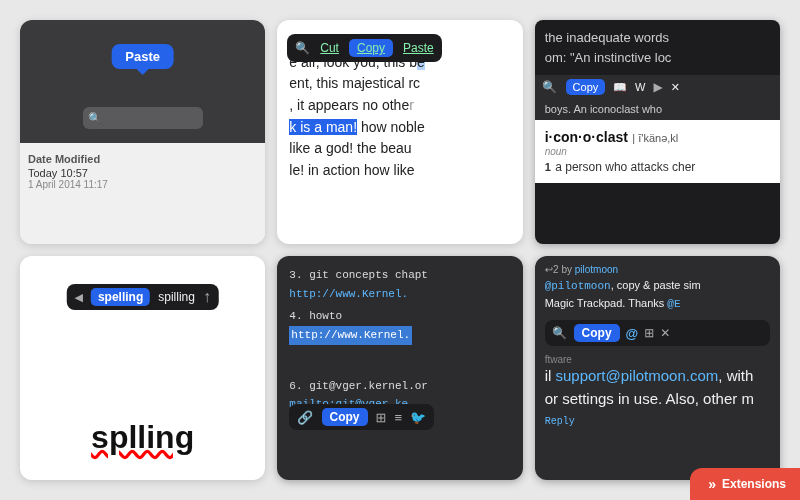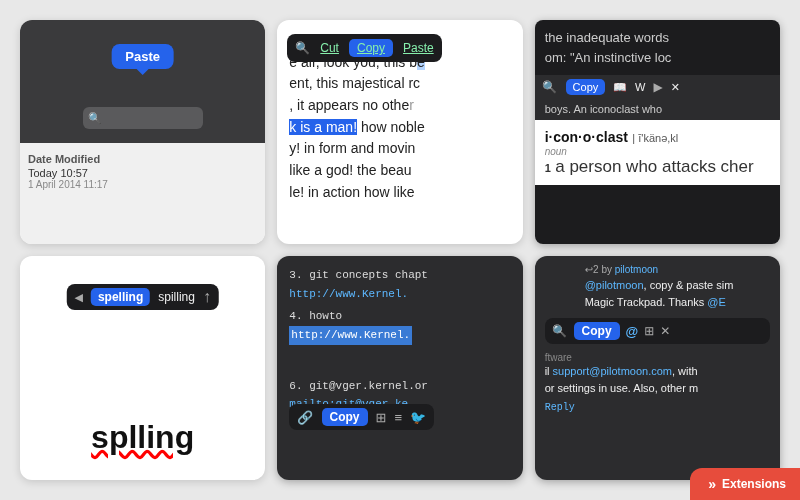--- a/index.html
+++ b/index.html
@@ -182,21 +182,21 @@
     .dict-phonetic {
       font-size: 11px;
       color: #555;
     }
     .dict-pos {
       font-size: 10px;
       color: #888;
       font-style: italic;
     }
     .dict-def {
-      font-size: 17px;
+      font-size: 12px;
       color: #333;
       margin-top: 3px;
     }
     .dict-num {
       font-size: 11px;
       color: #333;
       font-weight: 600;
     }
 
     
@@ -310,37 +310,37 @@
     
     .panel6 {
       background: #2c2c2e;
       border-radius: 12px;
       overflow: hidden;
       position: relative;
       box-shadow: 0 2px 8px rgba(0,0,0,0.3);
     }
     .tweet-area {
       padding: 8px 10px 4px;
-      margin-left: 40px;
     }
     .tweet-by {
       font-size: 10px;
       color: #aaa;
       margin-bottom: 2px;
     }
     .tweet-by span {
       color: #5db8ff;
     }
     .tweet-text {
       font-size: 11px;
       color: #eee;
       line-height: 1.5;
     }
     .tweet-text .mention {
       color: #5db8ff;
+      font-family: Liberation Mono, monospace;
     }
     .copy-bar2 {
       display: flex;
       align-items: center;
       background: #1c1c1e;
       border-radius: 8px;
       padding: 4px 8px;
       gap: 6px;
       margin: 4px 10px;
     }
@@ -366,21 +366,21 @@
       font-size: 12px;
     }
     .email-area {
       padding: 4px 10px 6px;
     }
     .email-label {
       font-size: 10px;
       color: #888;
     }
     .email-text {
-      font-size: 11px;
+      font-size: 15px;
       color: #eee;
       line-height: 1.5;
     }
     .email-link {
       color: #5db8ff;
     }
     .reply-btn {
       font-size: 10px;
       color: #5db8ff;
       padding: 2px 0;
@@ -431,21 +431,20 @@
     <span class="context-menu-item">Cut</span>
     <span class="context-menu-item active">Copy</span>
     <span class="context-menu-item">Paste</span>
   </div>
   <div class="panel2-text">
     <div>sterile promontory,</div>
     <div>e air, look you, this b<span style="background:#b3d4ff">e</span></div>
     <div>ent, this majestical rc</div>
     <div>, it appears no othe<span style="color:#999">r</span></div>
     <div><span style="background:#2563eb;color:white">k is a man!</span> how noble</div>
-    <div>y! in form and movin</div>
     <div>like a god! the beau</div>
     <div>le! in action how like</div>
   </div>
 </div>
 
 <div class="panel3">
   <div class="panel3-top-text">
     <div>the inadequate words</div>
     <div>om: "An instinctive loc</div>
   </div>

